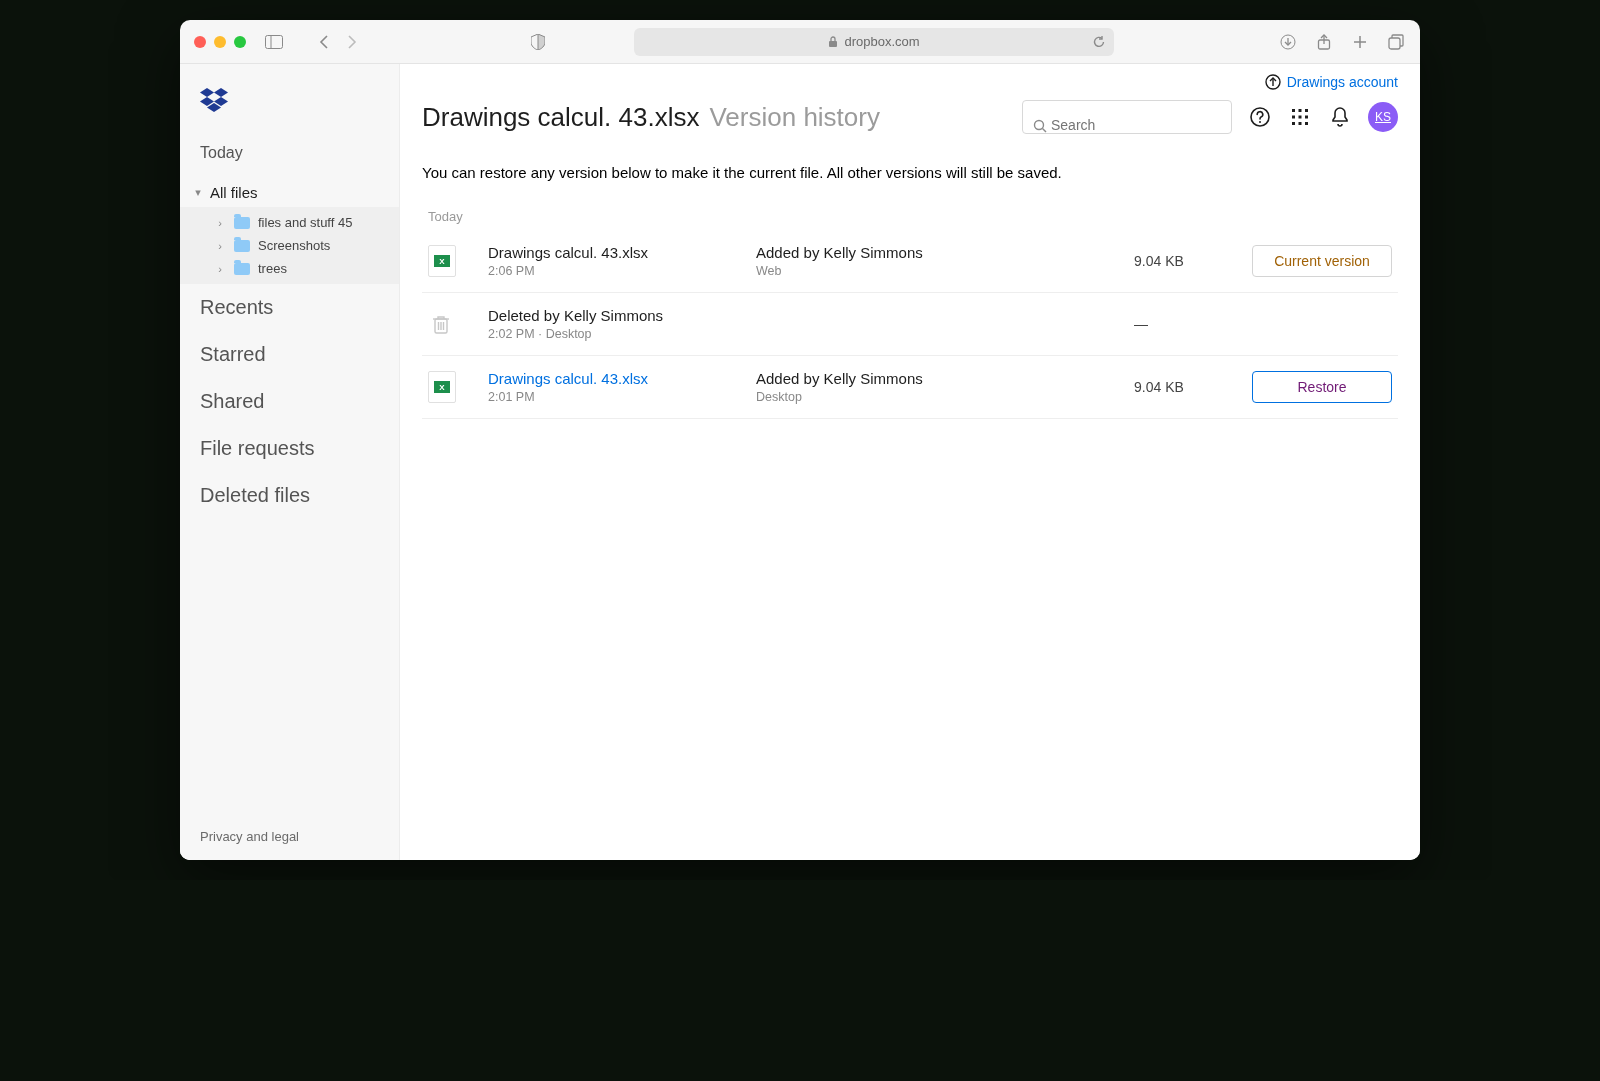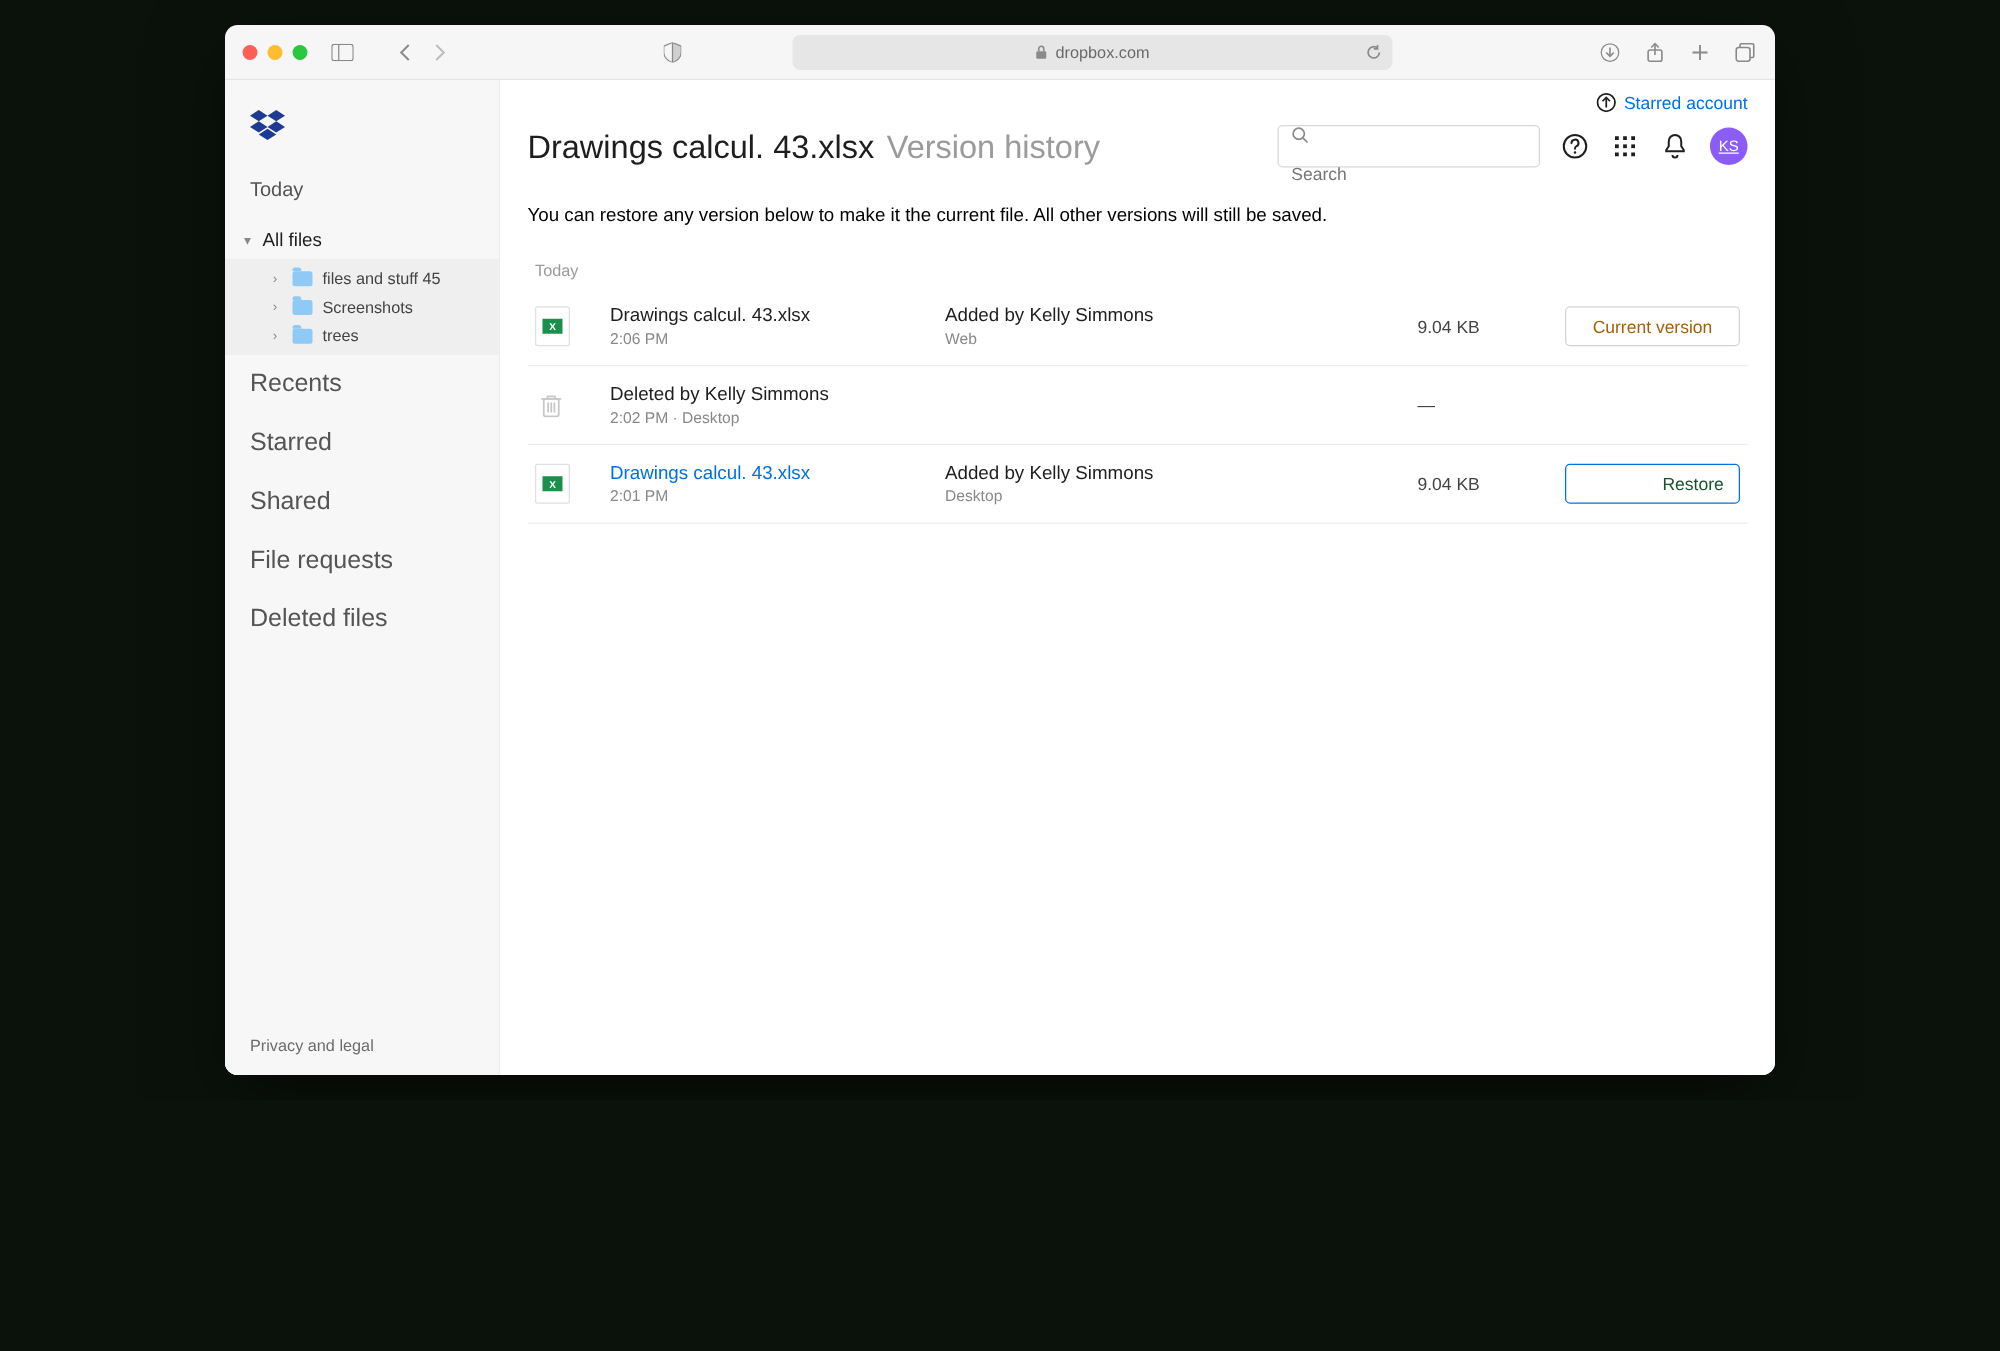--- a/index.html
+++ b/index.html
@@ -114,21 +114,21 @@
   .upgrade-icon { color: #1e1e1e; }
 
   .header {
     display: flex; align-items: center; gap: 16px;
     padding: 10px 22px 18px;
   }
   .title { font-size: 26px; font-weight: 400; color: #1e1e1e; display:flex; gap:10px; flex:1; }
   .title .muted { color: #9b9b9b; }
   .searchbox {
     width: 210px; height: 34px; border: 1px solid #d8d8d8; border-radius: 4px;
-    display:flex; align-items:flex-start; gap:16px; padding: 0 10px; color:#8a8a8a; font-size:14px;flex-direction:column;
+    display:flex; align-items:flex-end; gap:4px; padding: 0 10px; color:#8a8a8a; font-size:14px;
   }
   .searchbox input { border:none; outline:none; font-size:14px; flex:1; background:transparent; }
   .header-icon { width:24px; height:24px; display:flex; align-items:center; justify-content:center; color:#1e1e1e; cursor:pointer; }
   .avatar {
     width: 30px; height: 30px; border-radius: 50%;
     background: #8b5cf6; color: #fff; font-size: 12px; font-weight: 500;
     display:flex; align-items:center; justify-content:center; cursor:pointer;text-decoration:underline;
   }
   
   .content { padding: 12px 22px; }
@@ -155,21 +155,21 @@
   .trash-icon { color:#c7c7c7; }
   .filename { font-size: 15px; color:#1e1e1e; }
   .filename.link { color:#0070e0; cursor:pointer; }
   .meta { font-size: 12.5px; color:#888; margin-top:3px; }
   .action-col .action { font-size: 15px; color:#1e1e1e; }
   .size { font-size: 14px; color:#444; text-align:left; }
   .btn {
     border: 1px solid #d4d4d4; background:#fff; border-radius:4px;
     padding: 7px 12px; font-size:14px; color:#a16207; text-align:center; cursor:default;
   }
-  .btn.primary { border-color:#0070e0; color:#14532d; cursor:pointer;text-align:right; }
+  .btn.primary { border-color:#0070e0; color:#701a75; cursor:pointer; }
   .chevron { font-size: 11px; color:#888; width:12px; display:inline-block; text-align:center; }
 </style>
 </head>
 <body>
 
 <div class="window">
 
   <div class="chrome">
     <div class="traffic">
       <div class="dot red"></div>
@@ -291,21 +291,21 @@
 
     <div class="main">
       <div class="topbar-upgrade">
         <span class="upgrade-icon plain-icon">
           <svg width="16" height="16" viewBox="0 0 16 16">
               <circle cx="8" cy="8" r="7" fill="none" stroke="#1e1e1e" stroke-width="1.4"></circle>
               <line x1="8" y1="12" x2="8" y2="5" stroke="#1e1e1e" stroke-width="1.4"></line>
               <polyline points="5,7 8,4 11,7" fill="none" stroke="#1e1e1e" stroke-width="1.4"></polyline>
             </svg>
         </span>
-        <span class="upgrade-link">Starred account</span>
+        <span class="upgrade-link">Drawings account</span>
       </div>
 
       <div class="header">
         <div class="title">
           <span>Drawings calcul. 43.xlsx</span>
           <span class="muted">Version history</span>
         </div>
         <div class="searchbox">
           <span class="plain-icon">
             <svg width="14" height="14" viewBox="0 0 14 14">

